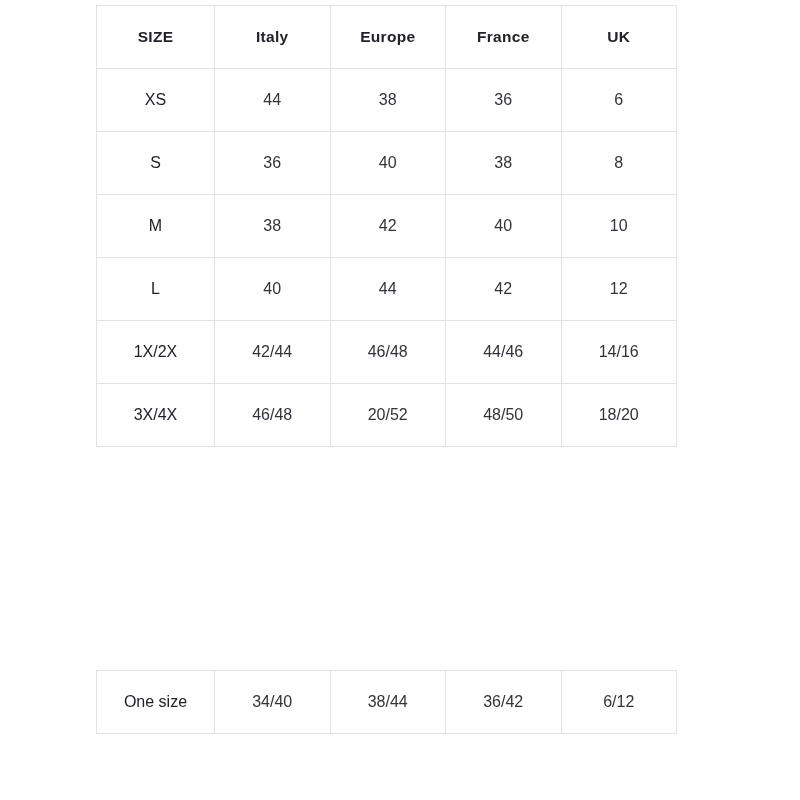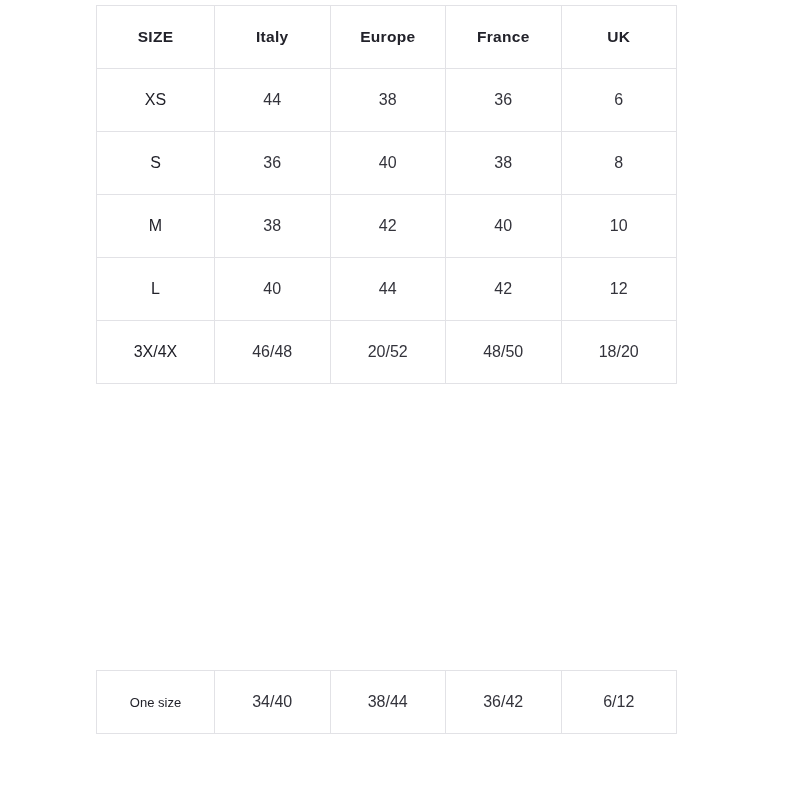--- a/index.html
+++ b/index.html
@@ -55,21 +55,21 @@
     color: #22222a;
     font-size: 16px;
   }
   .col-size { width: 118px; }
   .col-region { width: 115.5px; }
 
   table.size-table.secondary-table td {
     height: 62px;
   }
   table.size-table.secondary-table td.rowhead {
-    font-size: 13px;
+    font-size: 16px;
   }
 </style>
 </head>
 <body>
 
 <div class="page">
 
   <div class="table-wrap primary">
     <table class="size-table">
       <colgroup>
@@ -111,20 +111,27 @@
           <td>10</td>
         </tr>
         <tr>
           <td class="rowhead">L</td>
           <td>40</td>
           <td>44</td>
           <td>42</td>
           <td>12</td>
         </tr>
         <tr>
+          <td class="rowhead">1X/2X</td>
+          <td>42/44</td>
+          <td>46/48</td>
+          <td>44/46</td>
+          <td>14/16</td>
+        </tr>
+        <tr>
           <td class="rowhead">3X/4X</td>
           <td>46/48</td>
           <td>20/52</td>
           <td>48/50</td>
           <td>18/20</td>
         </tr>
       </tbody>
     </table>
   </div>
 

